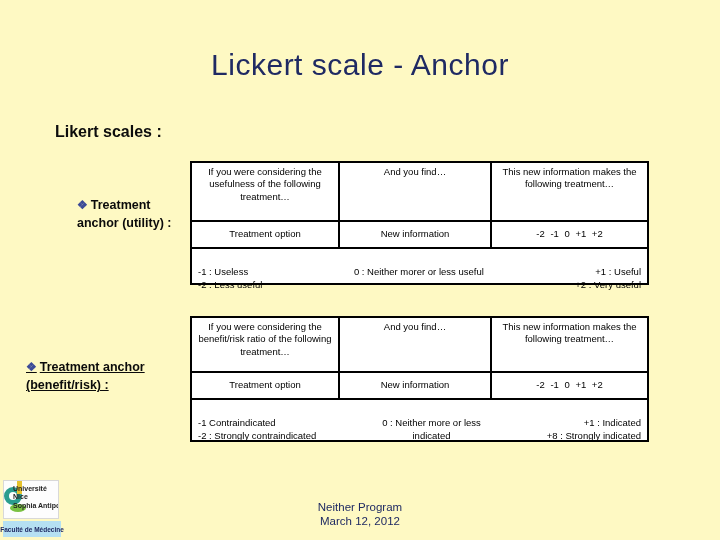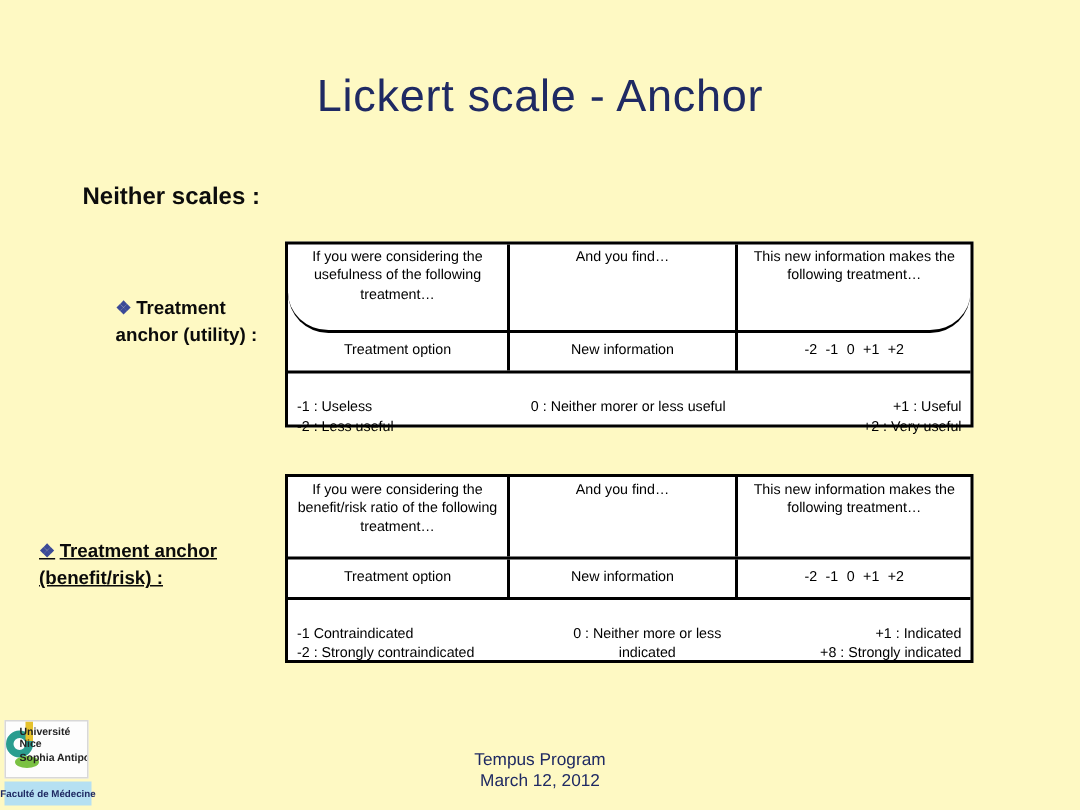--- a/index.html
+++ b/index.html
@@ -26,21 +26,21 @@
 
   .anchor-table {
     position:absolute; left:190px; width:459px;
     border:2.5px solid #000; background:#fff; font-size:9.5px; color:#000;
   }
   .t1 { top:161px; }
   .t2 { top:316px; }
   .grid-row { display:grid; grid-template-columns:148px 152px 1fr; border-bottom:2px solid #000; }
   .cell { border-right:2px solid #000; text-align:center; padding:3px 6px; line-height:1.3; }
   .cell:last-child { border-right:none; }
-  .hdr-row-1 { height:59px;border-radius:27px; }
+  .hdr-row-1 { height:59px; }
   .hdr-row-2 { height:55px; }
   .opt-row { height:27px; }
   .opt-row .cell { display:flex; align-items:center; justify-content:center; }
   .scale-cell-row { word-spacing:3px; }
 
   .scale-row {
     display:flex; justify-content:space-between; align-items:flex-start;
     padding:16px 6px; line-height:1.4;
   }
   .scale-row-1 { height:34px; }
@@ -81,21 +81,21 @@
     font-size:6.5px; color:#1f2a63; font-weight:bold; white-space:nowrap;
   }
 </style>
 </head>
 <body>
 
 <div class="slide">
 
   <div class="title">Lickert scale - Anchor</div>
 
-  <div class="subtitle">Neither scales :</div>
+  <div class="subtitle">Likert scales :</div>
 
   <div class="bullet bullet-1"><span class="diamond">❖</span><span>Treatment anchor (utility) :</span></div>
 
   <div class="anchor-table t1">
     <div class="grid-row hdr-row-1">
       <div class="cell">If you were considering the usefulness of the following treatment…</div>
       <div class="cell">And you find…</div>
       <div class="cell">This new information makes the following treatment…</div>
     </div>
     <div class="grid-row opt-row">
@@ -136,21 +136,21 @@
       </div>
       <div class="scale-center">0 : Neither more or less indicated</div>
       <div class="scale-right">
         <div>+1 : Indicated</div>
         <div>+8 : Strongly indicated</div>
       </div>
     </div>
   </div>
 
   <div class="footer">
-    <div>Tempus Program</div>
+    <div>Neither Program</div>
     <div>March 12, 2012</div>
   </div>
 
   <div class="logo">
     <div class="logo-top">
       <div class="logo-ring"></div>
       <div class="logo-bar"></div>
       <div class="logo-green"></div>
       <div class="logo-text">
         <div>Université</div>

